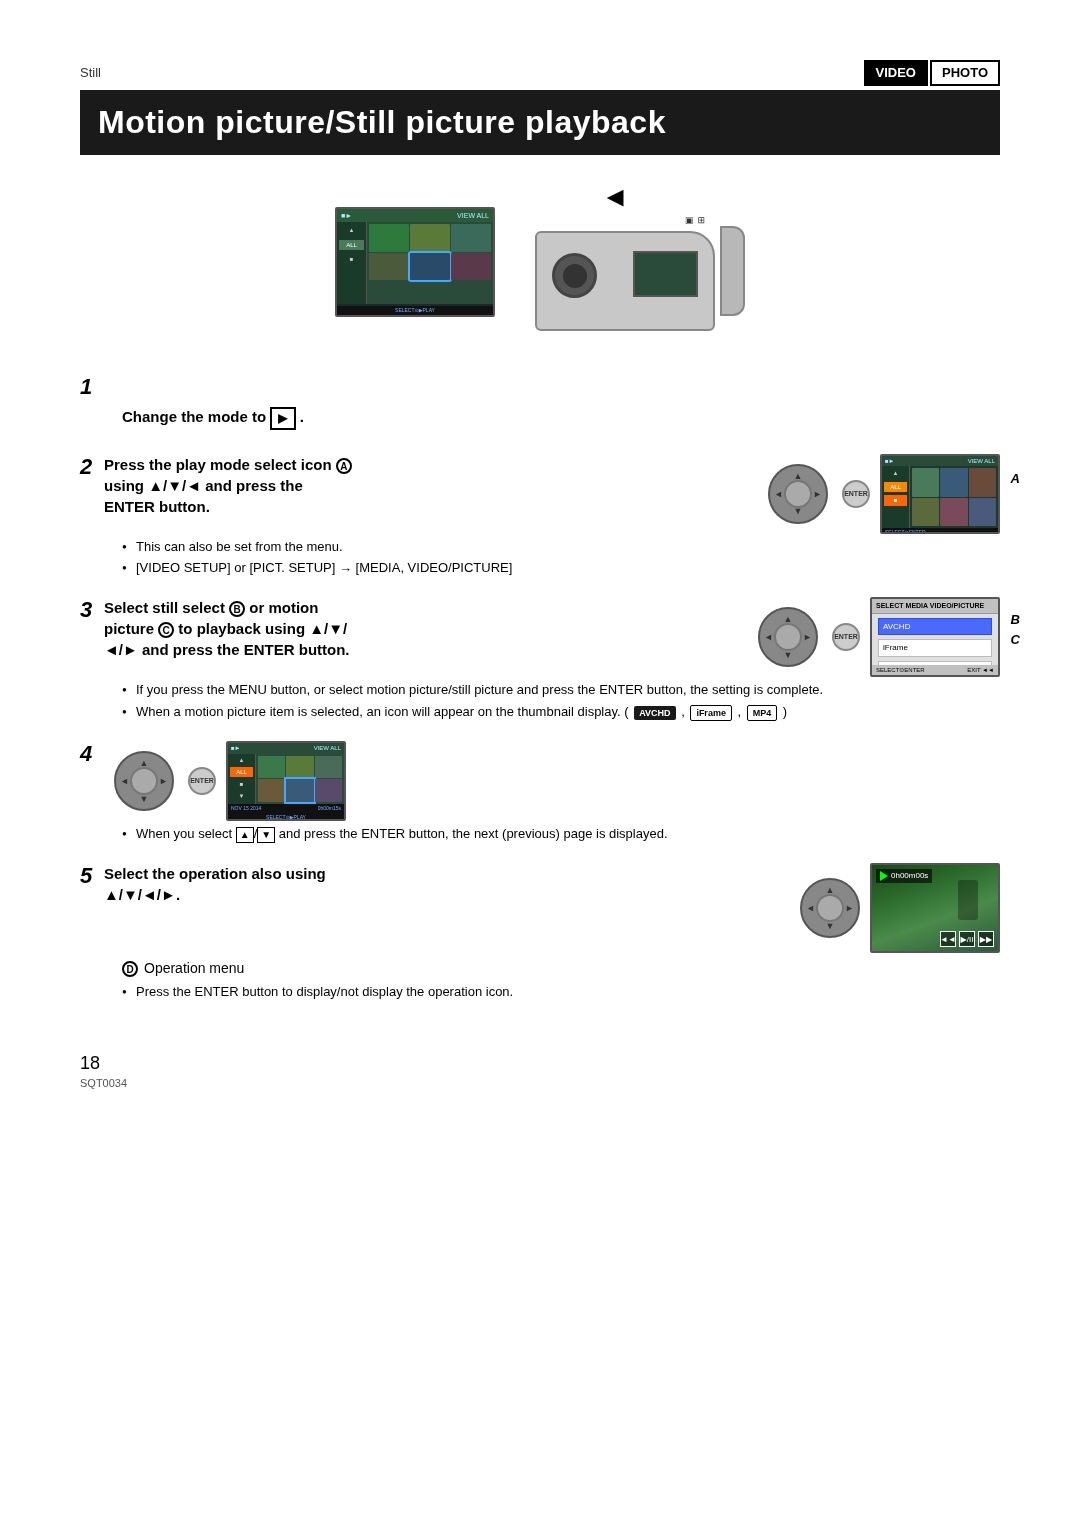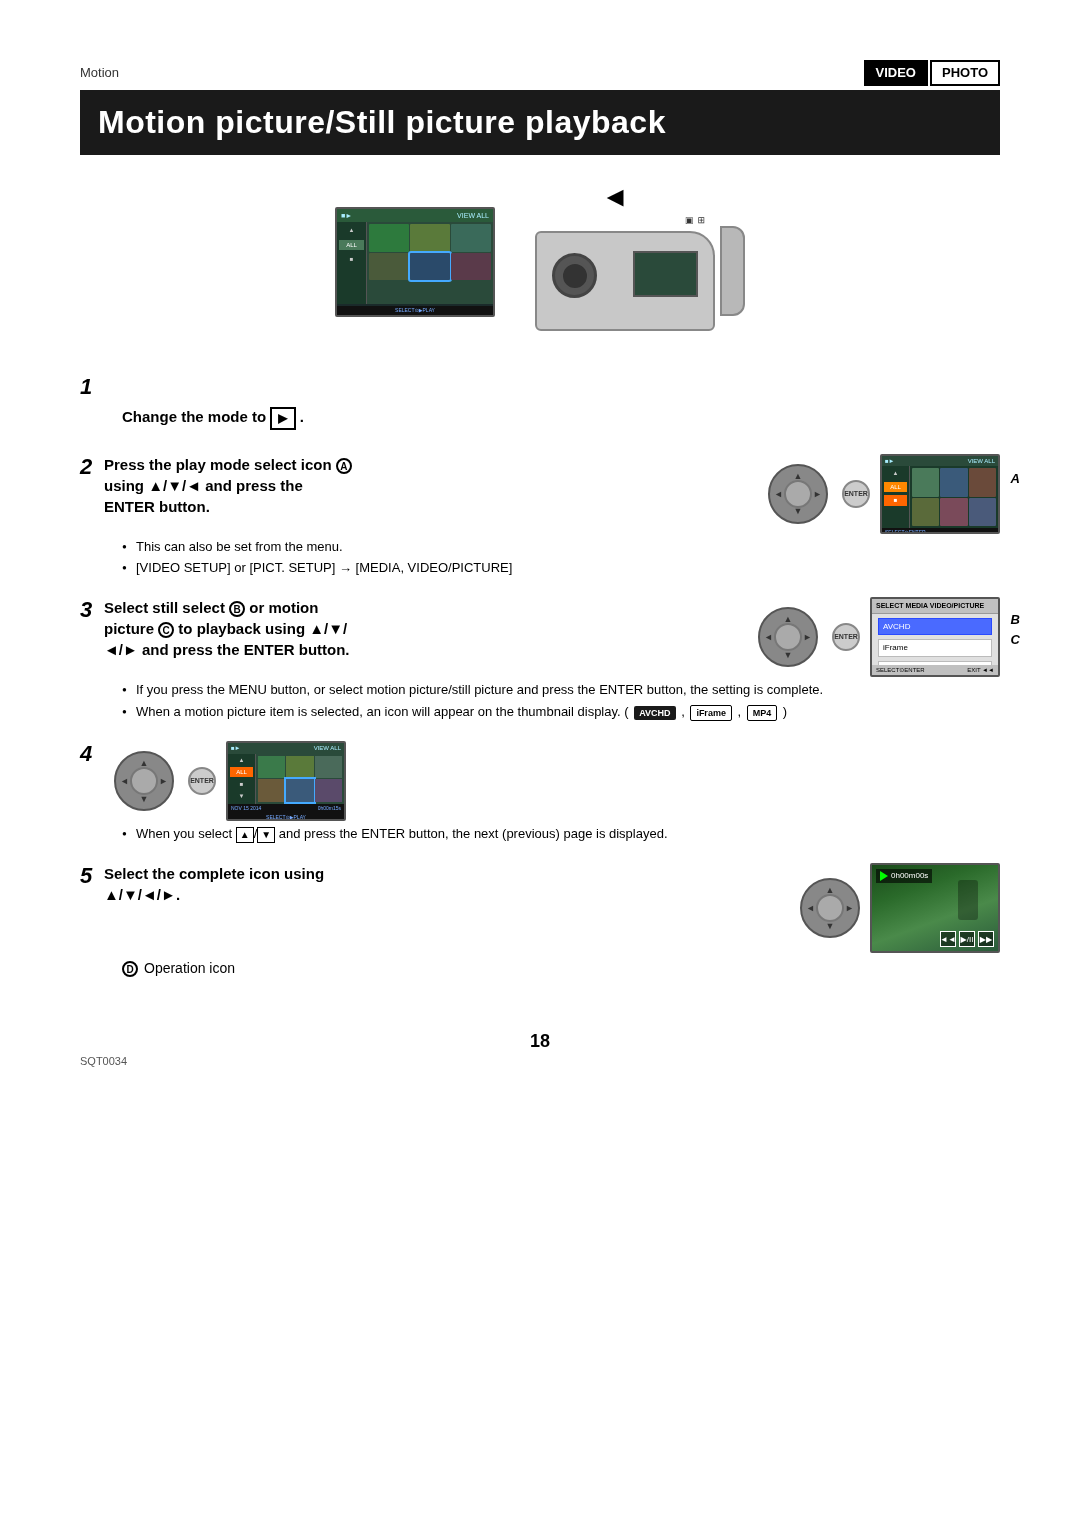--- a/index.html
+++ b/index.html
@@ -417,22 +417,21 @@
       border: 1px solid #000;
     }
 
     
     .page-footer {
       margin-top: 40px;
       padding-top: 10px;
     }
     .page-number {
       font-size: 18px;
-      font-weight: bold;
-      text-align: center;
+      font-weight: normal;
     }
     .doc-code {
       font-size: 11px;
       color: #555;
     }
     .italic { font-style: italic; }
     .label-a {
       display: inline-block;
       width: 16px;
       height: 16px;
@@ -456,21 +455,21 @@
       display: flex;
       align-items: center;
       gap: 10px;
       margin-left: 10px;
     }
   </style>
 </head>
 <body>
 
 <div class="header-bar">
-  <span class="basic-label">Motion</span>
+  <span class="basic-label">Still</span>
   <div class="mode-badges">
     <span class="badge active">VIDEO</span>
     <span class="badge">PHOTO</span>
   </div>
 </div>
 
 <div class="page-title">Motion picture/Still picture playback</div>
 
 <div class="top-illustration">
 
@@ -718,21 +717,21 @@
       and press the ENTER button, the next (previous) page is displayed.
     </li>
   </ul>
 </div>
 
 <div class="step">
   <div class="step-main-row">
     <div class="step-number italic">5</div>
     <div class="step-text-area">
       <div class="step-title">
-        <span>Select the complete icon using</span>
+        <span>Select the operation also using</span>
         <br>
         <span>▲/▼/◄/►.</span>
       </div>
     </div>
     <div class="step-right">
       <div class="control-group">
         <div class="control-pad-outer">
           <span class="control-pad-arrow up">▲</span>
           <span class="control-pad-arrow down">▼</span>
           <span class="control-pad-arrow left">◄</span>
@@ -756,22 +755,23 @@
             <div class="pb-btn">▶▶</div>
           </div>
 
         </div>
       </div>
     </div>
   </div>
 
   <div style="margin-left:42px;margin-top:6px;display:flex;align-items:center;gap:6px;">
     <span class="label-a">D</span>
-    <span>Operation icon</span>
+    <span>Operation menu</span>
   </div>
   <ul class="bullet-list">
+    <li>Press the ENTER button to display/not display the operation icon.</li>
   </ul>
 </div>
 
 <div class="page-footer">
   <div class="page-number">18</div>
   <div class="doc-code">SQT0034</div>
 </div>
 
 </body></html>

